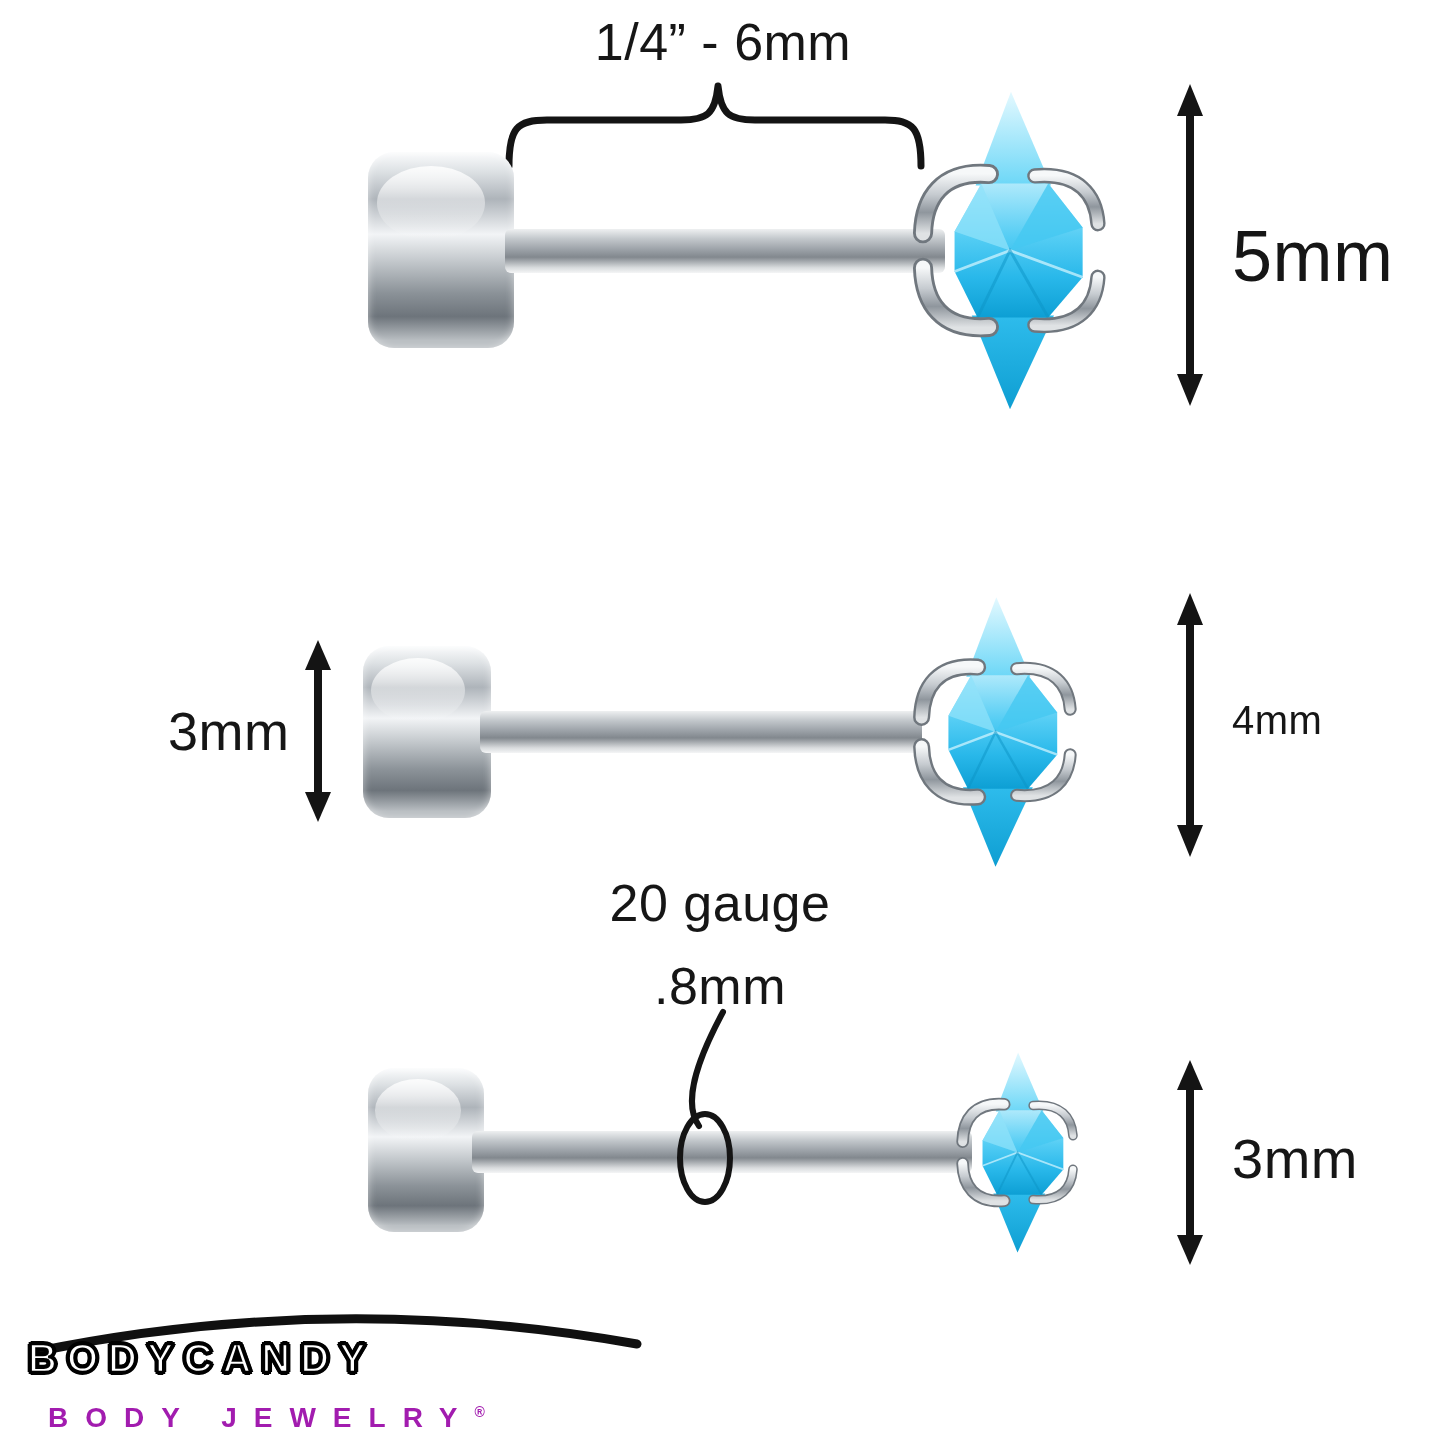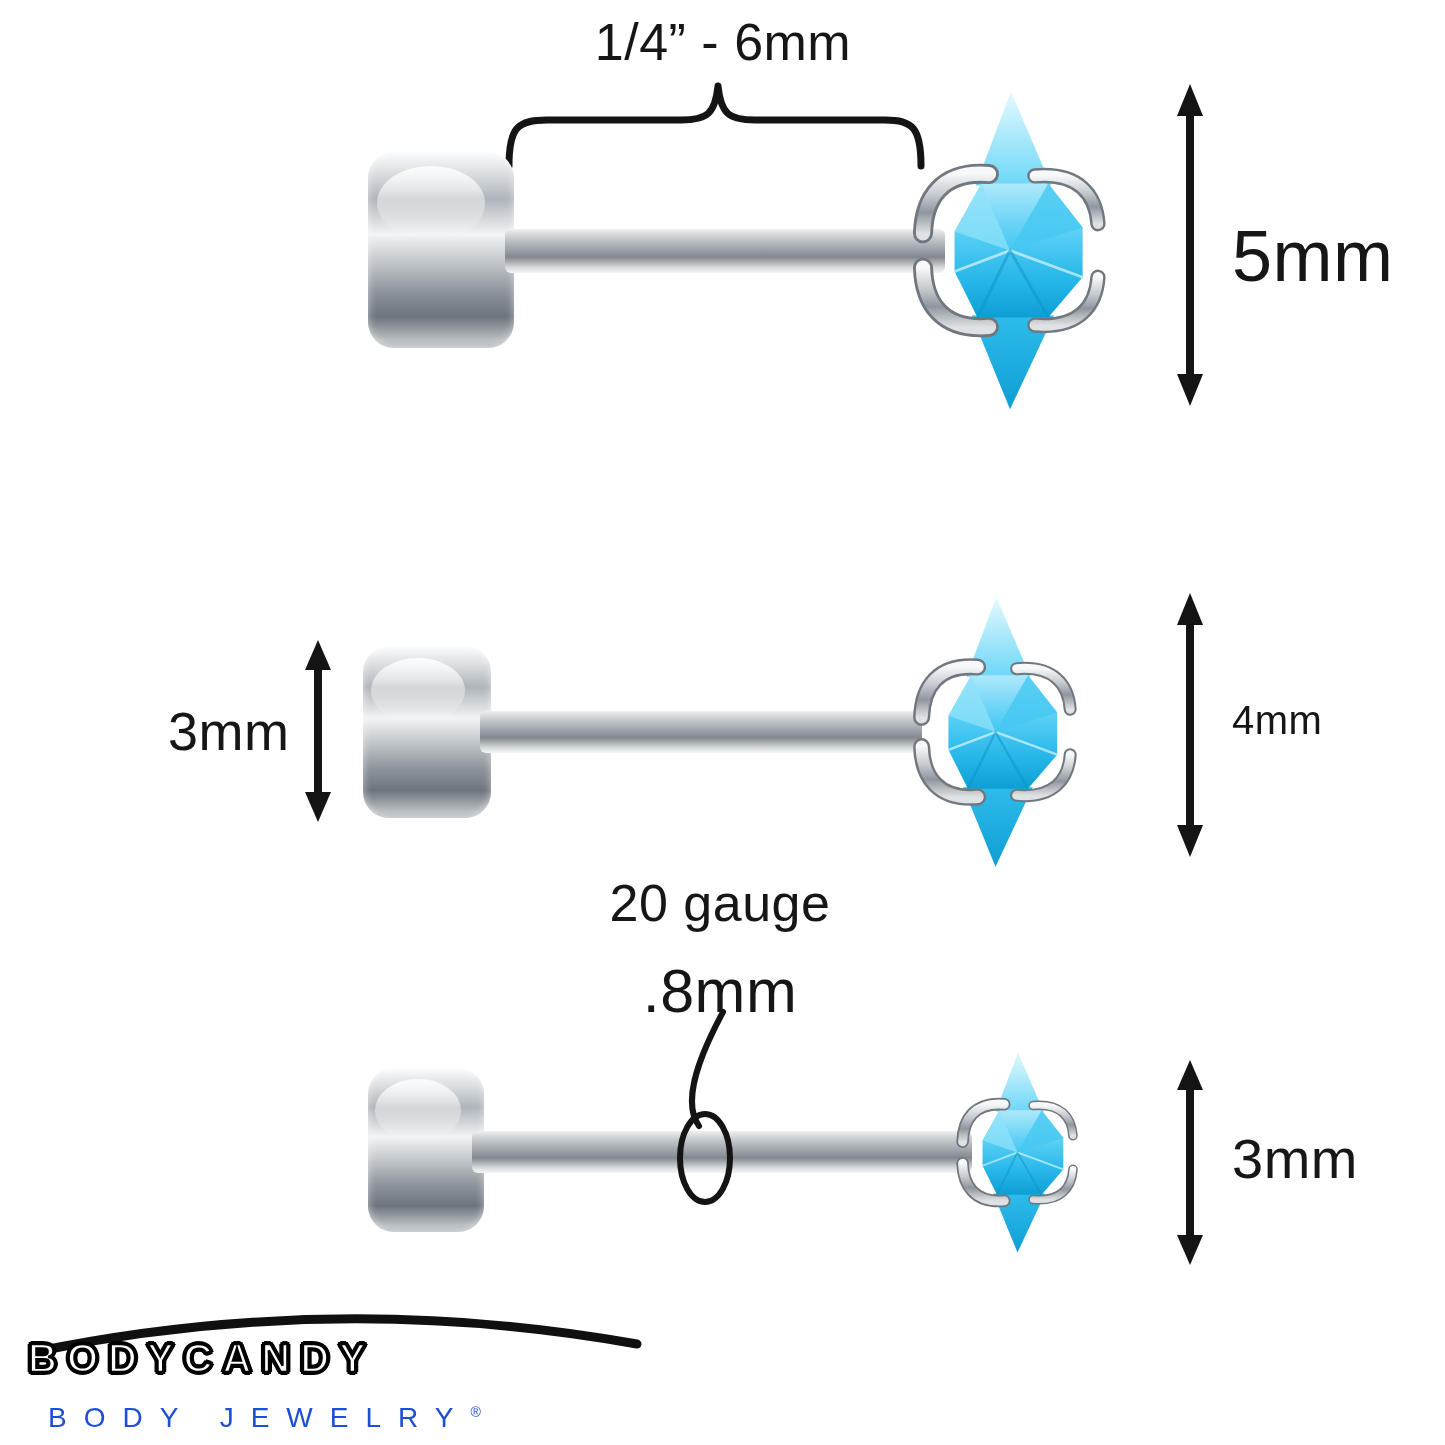--- a/index.html
+++ b/index.html
@@ -36,21 +36,21 @@
   .annotation-svg { position:absolute; }
   .brand-name {
     position:absolute; font-weight:bold; color:#ffffff;
     font-size:40px; letter-spacing:10px; white-space:nowrap;
     -webkit-text-stroke:2.5px #000;
     text-shadow:
       -2px -2px 0 #000, 2px -2px 0 #000, -2px 2px 0 #000, 2px 2px 0 #000,
       -3px 0 0 #000, 3px 0 0 #000, 0 -3px 0 #000, 0 3px 0 #000;
   }
   .brand-tagline {
-    position:absolute; font-weight:normal; color:#1d4ed8;
+    position:absolute; font-weight:bold; color:#a21caf;
     font-size:28px; letter-spacing:17px; white-space:nowrap;
   }
   .brand-reg { font-size:14px; vertical-align:super; letter-spacing:0; }
 </style>
 </head>
 <body>
 
 <div class="canvas">
 
   <svg width="0" height="0" style="position:absolute">
@@ -141,21 +141,21 @@
   </svg>
 
   <svg class="annotation-svg" style="left:1168px; top:593px;" width="44" height="264" viewBox="0 0 44 264">
     <line x1="22" y1="22" x2="22" y2="242" stroke="#141414" stroke-width="8"></line>
     <polygon points="22,0 9,32 35,32" fill="#141414"></polygon>
     <polygon points="22,264 9,232 35,232" fill="#141414"></polygon>
   </svg>
   <div class="dim-label" style="left:1232px; top:698px; font-size:40px;">4mm</div>
 
   <div class="dim-label center" style="left:545px; top:873px; width:350px; font-size:52px;">20 gauge</div>
-  <div class="dim-label center" style="left:545px; top:956px; width:350px; font-size:61px;">.8mm</div>
+  <div class="dim-label center" style="left:545px; top:956px; width:350px; font-size:52px;">.8mm</div>
 
   <div class="disc" style="left:368px; top:1068px; width:116px; height:164px;"></div>
   <div class="bar" style="left:472px; top:1131px; width:500px; height:42px;"></div>
 
   <svg class="annotation-svg" style="left:945px; top:1050px;" width="145" height="205" viewBox="0 0 240 340">
     <polygon points="120,336 80,238 166,238" fill="url(#gemTipB)"></polygon>
     <polygon points="121,4 84,102 163,102" fill="url(#gemTip)"></polygon>
     <polygon points="62,150 90,100 160,100 196,146 196,198 160,240 86,240 62,192" fill="url(#gemBody)"></polygon>
     <polygon points="90,100 120,170 62,150" fill="#8fe2fa" opacity="0.75"></polygon>
     <polygon points="160,100 196,146 120,170" fill="#45c8f1" opacity="0.8"></polygon>

